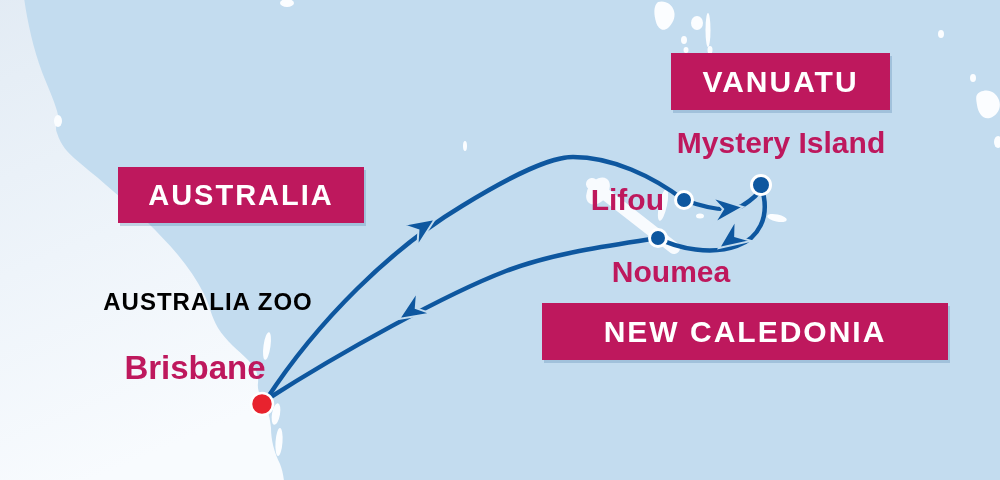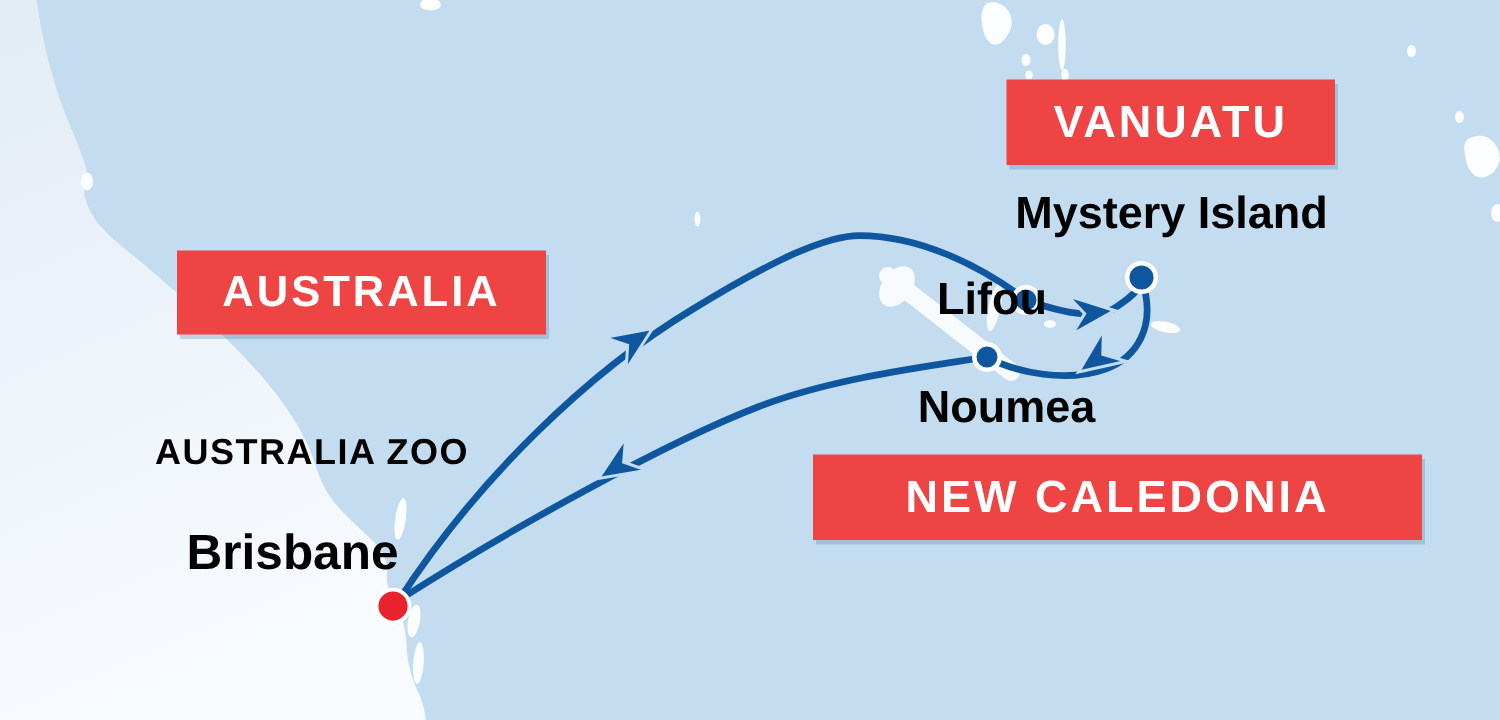--- a/index.html
+++ b/index.html
@@ -6,39 +6,39 @@
   .map{
     position:relative;
     width:1000px;height:480px;
     background:#c3dcef;
     overflow:hidden;
     font-family:"Liberation Sans", sans-serif;
   }
   .map svg{position:absolute;left:0;top:0;width:1000px;height:480px;display:block;}
   .region-box{
     position:absolute;
-    background:#ef4444;
+    background:#be185d;
     color:#ffffff;
     font-weight:bold;
     display:flex;align-items:center;justify-content:center;
     letter-spacing:2px;
     box-shadow:2px 3px 0 rgba(60,110,160,0.25);
   }
   #box-vanuatu{left:671px;top:53px;width:219px;height:57px;font-size:30px;}
   #box-australia{left:85px;top:167px;width:246px;height:56px;font-size:29px;margin-left:33px;}
   #box-new-caledonia{left:542px;top:303px;width:406px;height:57px;font-size:30px;}
   .port-label{
     position:absolute;
-    color:#000000;
+    color:#be185d;
     font-weight:bold;
     white-space:nowrap;
     transform:translate(-50%,-50%);
   }
   #lbl-mystery-island{left:781px;top:143px;font-size:30px;}
-  #lbl-lifou{left:698px;top:200px;font-size:30px;transform:translate(-100%,-50%);}
+  #lbl-lifou{left:664px;top:200px;font-size:30px;transform:translate(-100%,-50%);}
   #lbl-noumea{left:671px;top:272px;font-size:30px;}
   #lbl-brisbane{left:195px;top:368px;font-size:33px;}
   .tour-note{
     position:absolute;left:208px;top:302px;
     transform:translate(-50%,-50%);
     color:#000000;font-weight:bold;font-size:24px;
     letter-spacing:1px;line-height:30px;
     text-align:center;white-space:nowrap;
   }
 </style>

